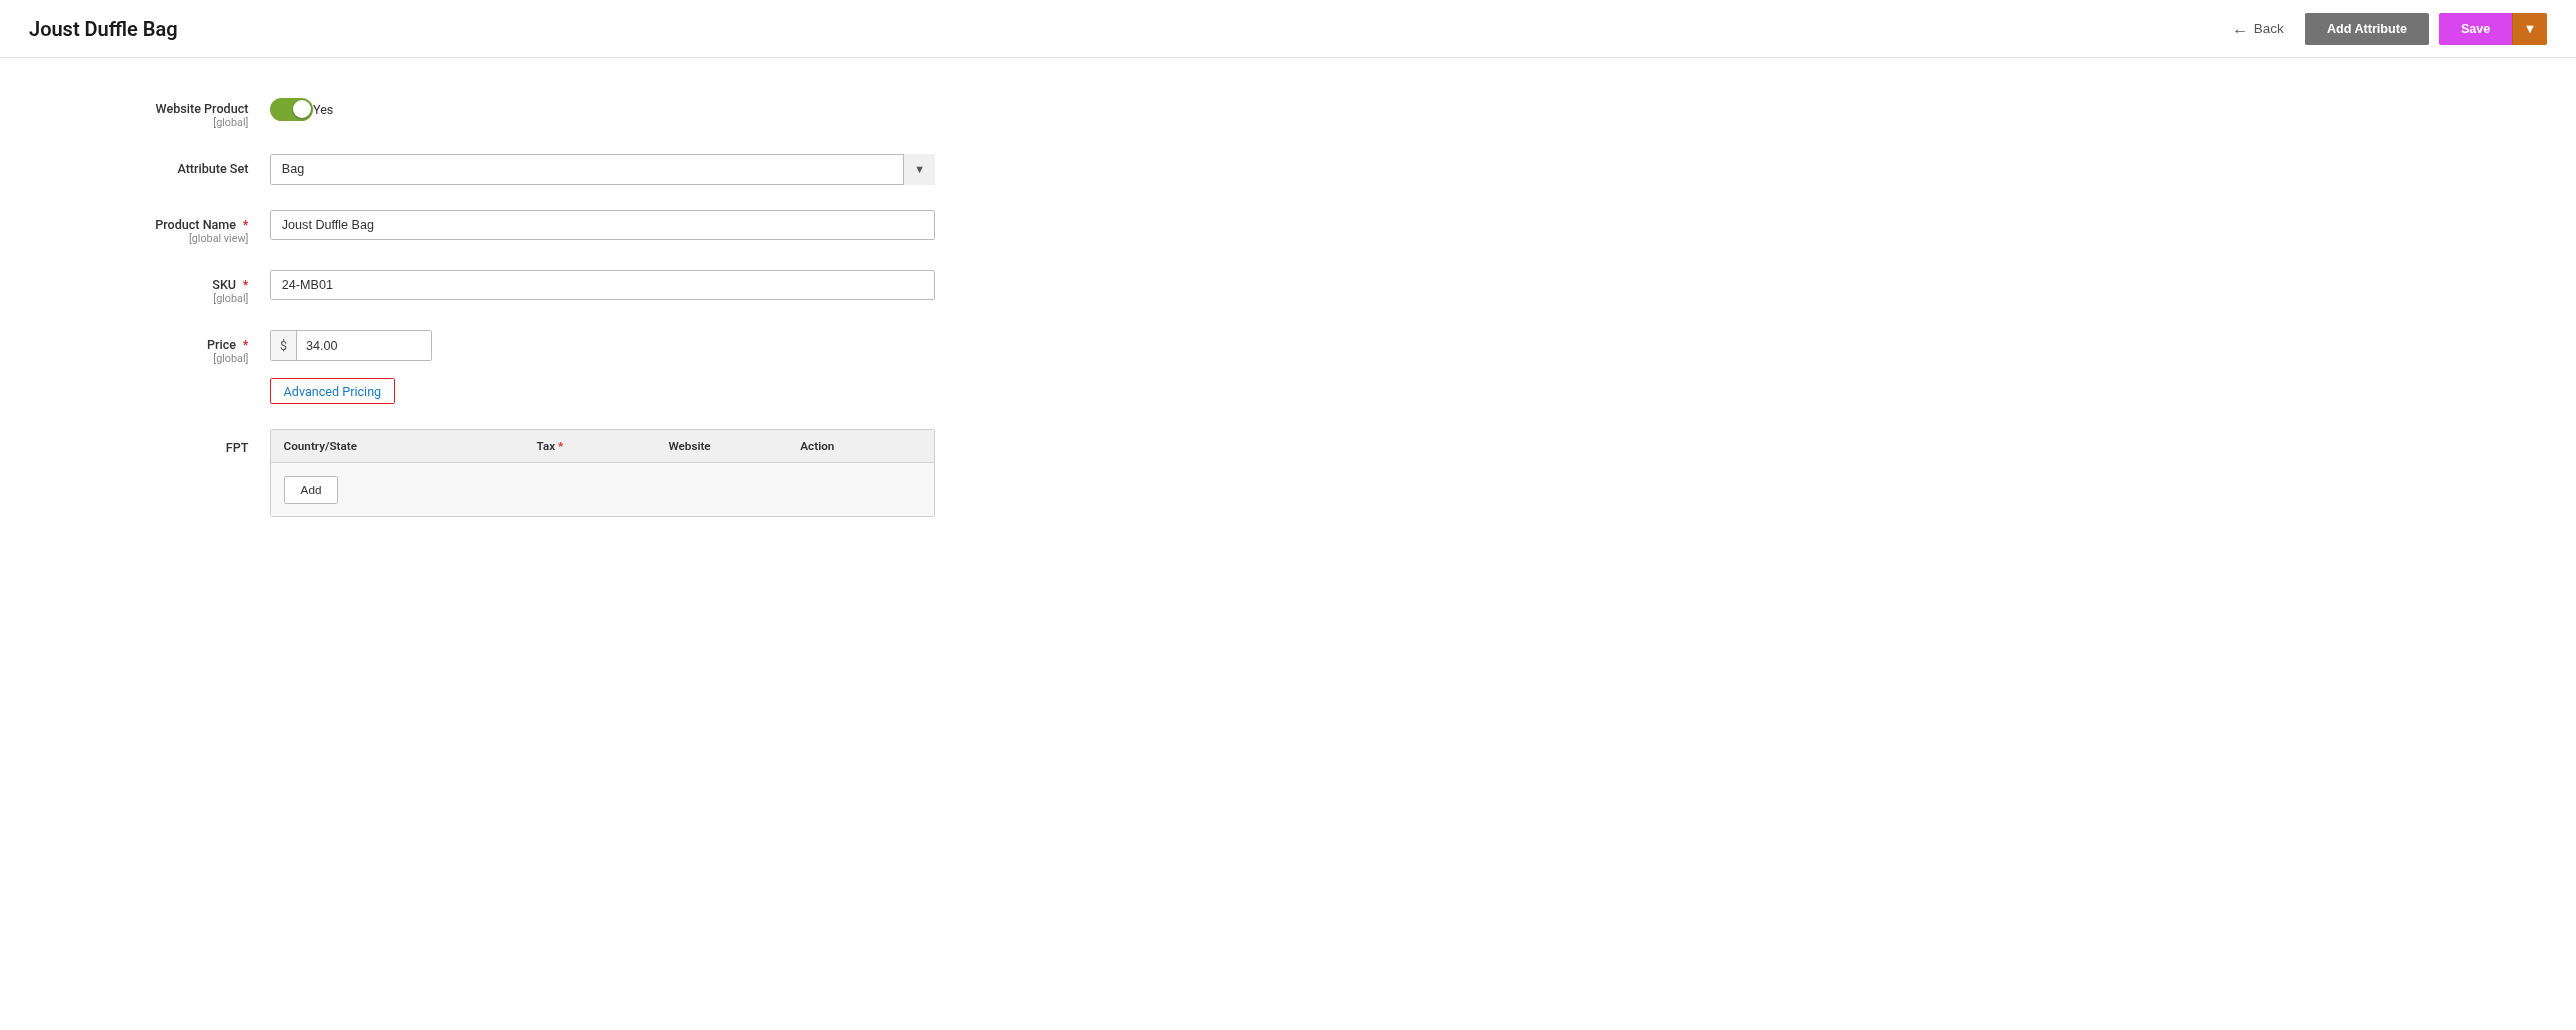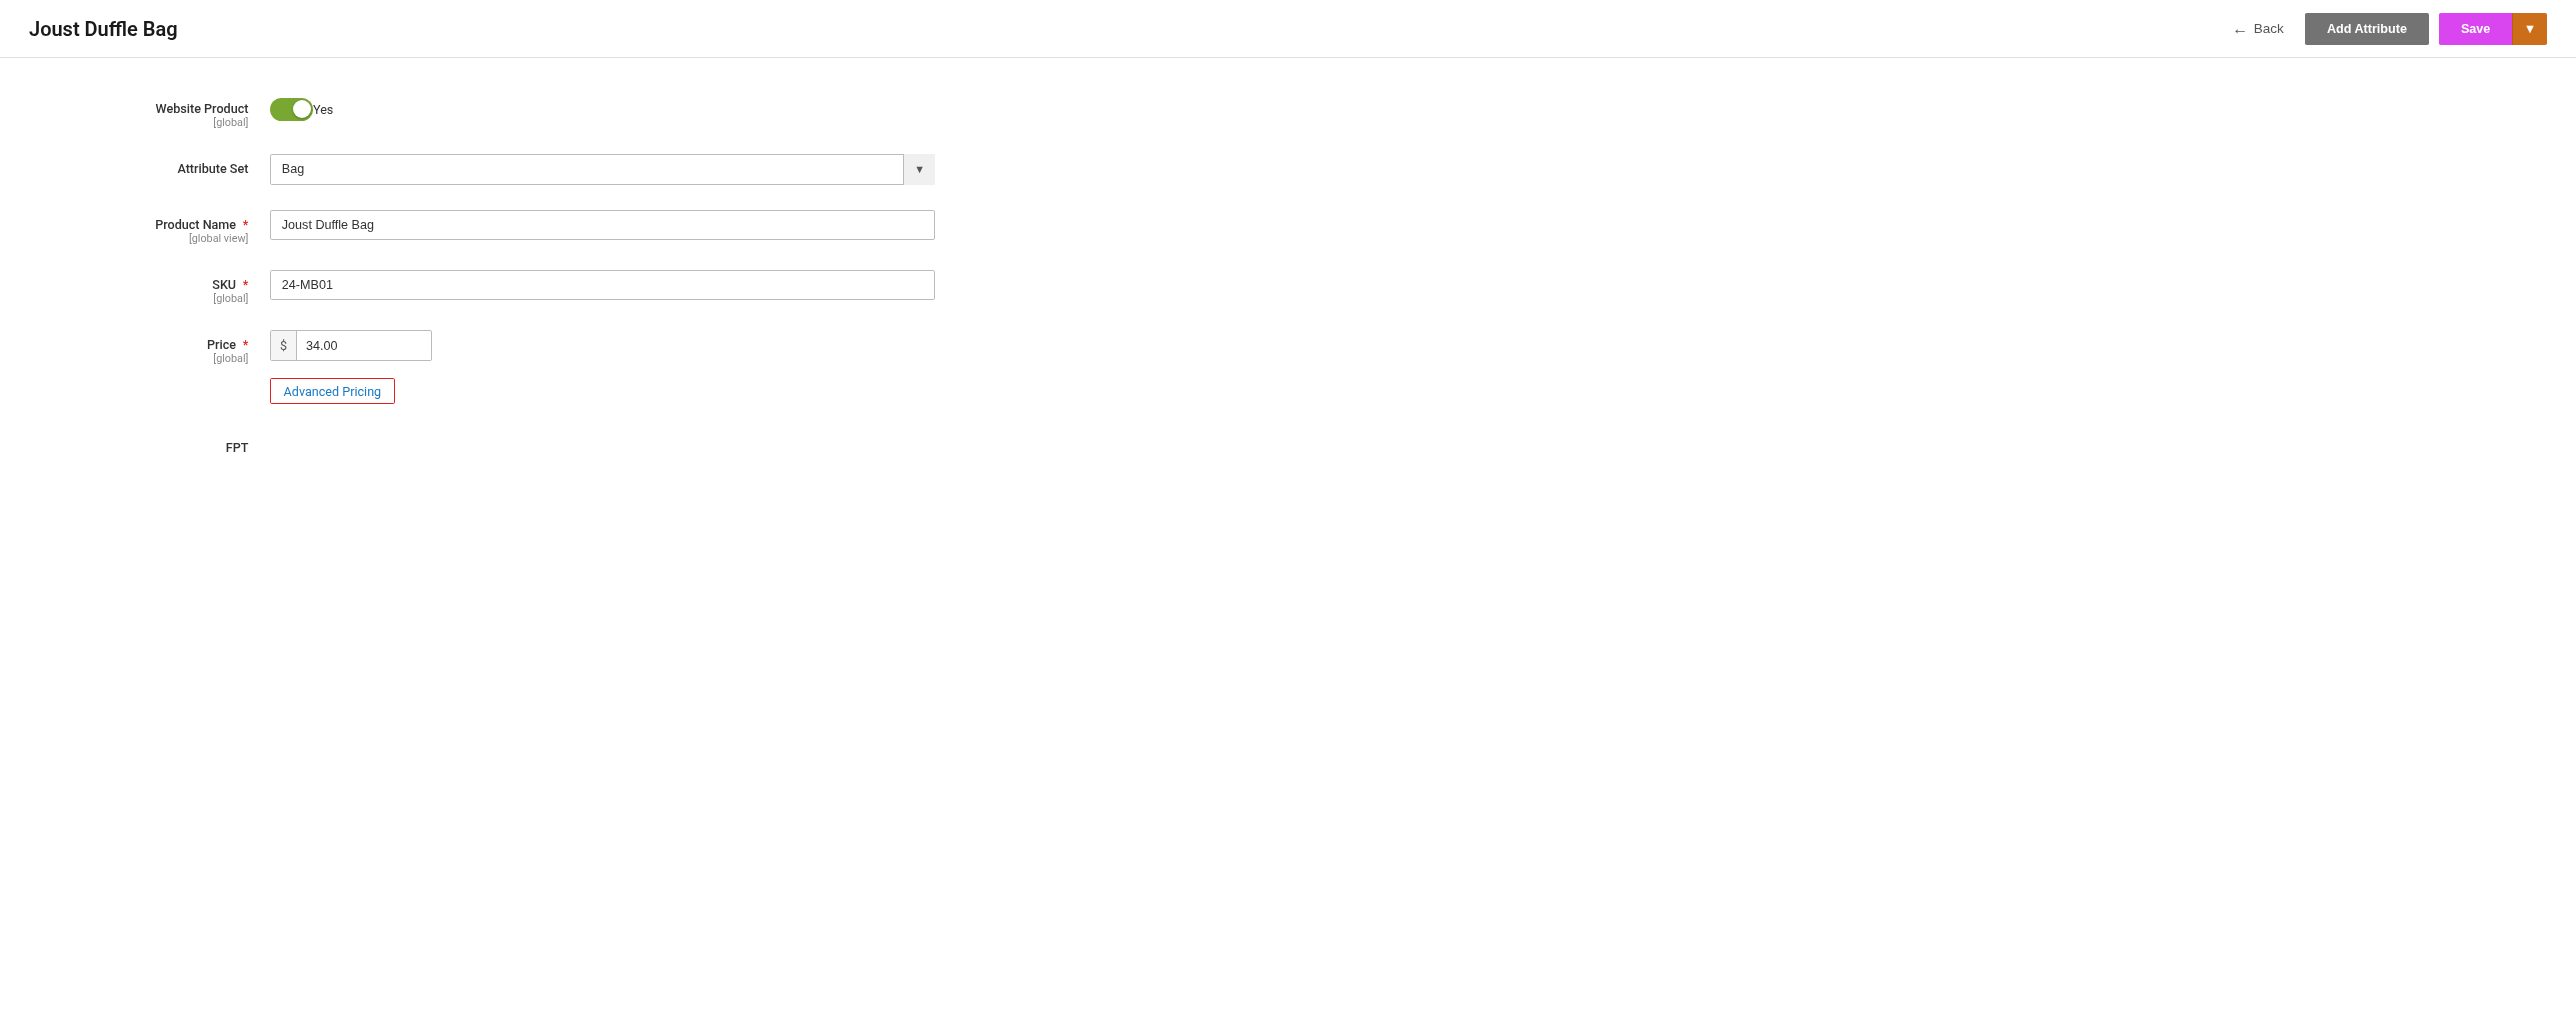--- a/index.html
+++ b/index.html
@@ -377,17 +377,37 @@
           <input type="text" class="price-input" value="34.00" style="">
         </div>
         <a class="advanced-pricing-link" href="#">Advanced Pricing</a>
       </div>
     </div>
 
     <div class="fpt-row">
       <div class="fpt-label-group">
         <span class="form-label">FPT</span>
       </div>
+      <div class="fpt-table-wrapper">
+        <div class="fpt-table-header">
+          <div class="fpt-table-header-cell">
+            <span>Country/State</span>
+          </div>
+          <div class="fpt-table-header-cell">
+            <span>Tax</span>
+            <span class="required-star"> *</span>
+          </div>
+          <div class="fpt-table-header-cell">
+            <span>Website</span>
+          </div>
+          <div class="fpt-table-header-cell">
+            <span>Action</span>
+          </div>
+        </div>
+        <div class="fpt-table-body">
+          <button class="btn-add-fpt">Add</button>
+        </div>
+      </div>
     </div>
 
   </div>
 </div>
 
 
 </body></html>

